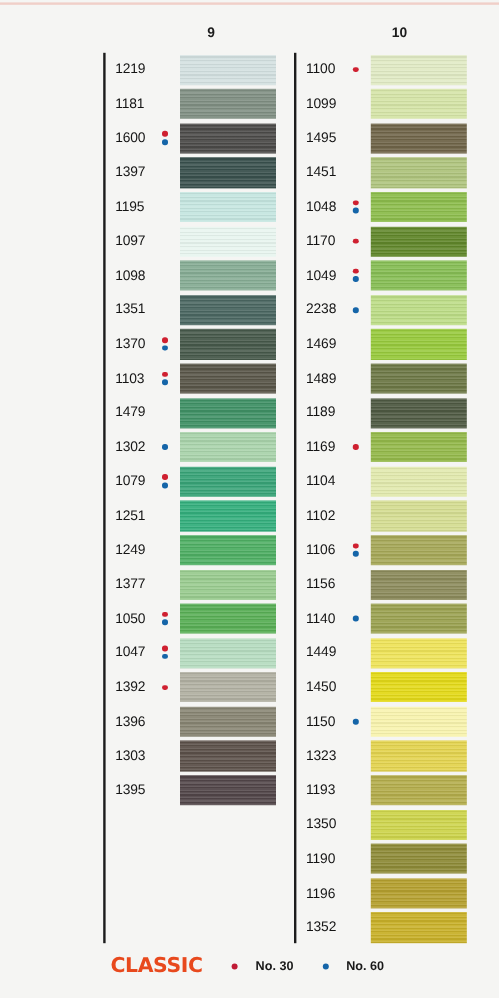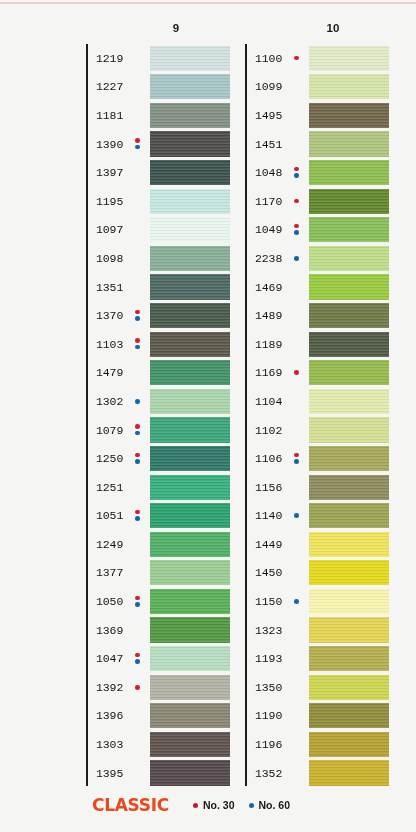--- a/index.html
+++ b/index.html
@@ -60,21 +60,20 @@
     width: 2px;
     height: 742px;
     background: #1c1c1c;
   }
 
   .rows {
     position: absolute;
     left: 0;
     top: 0;
     width: 180px;
-    font-family: Liberation Mono, monospace;
   }
 
   .row {
     position: relative;
     height: 28.6px;
     display: flex;
     align-items: center;
   }
 
   .code {
@@ -152,21 +151,21 @@
     color: #e8491d;
     letter-spacing: -0.3px;
     font-family: "DejaVu Sans", sans-serif;
   }
   .legend {
     position: absolute;
     left: 193px;
     top: 4px;
     display: flex;
     align-items: center;
-    gap: 5px;
+    gap: 15px;
     font-size: 10.5px;
     font-weight: bold;
     color: #181818;
   }
   .legend .ldot {
     width: 5px;
     height: 5px;
     border-radius: 50%;
     display: inline-block;
   }
@@ -186,31 +185,26 @@
 
   <div class="column" id="col-9">
     <div class="col-rule"></div>
     <div class="rows" id="rows-9">
         <div class="row">
           <div class="code">1219</div>
           <div class="dots "></div>
           <div class="swatch" style="background: rgb(211, 224, 224);"></div>
         </div>
         <div class="row">
-          <div class="code">1227</div>
-          <div class="dots "></div>
-          <div class="swatch" style="background: rgb(166, 196, 196);"></div>
-        </div>
-        <div class="row">
           <div class="code">1181</div>
           <div class="dots "></div>
           <div class="swatch" style="background: rgb(127, 142, 130);"></div>
         </div>
         <div class="row">
-          <div class="code">1390</div>
+          <div class="code">1600</div>
           <div class="dots both">
             <span class="dot red"></span>
             <span class="dot blue"></span>
           </div>
           <div class="swatch" style="background: rgb(75, 74, 72);"></div>
         </div>
         <div class="row">
           <div class="code">1397</div>
           <div class="dots "></div>
           <div class="swatch" style="background: rgb(57, 80, 77);"></div>
@@ -265,62 +259,41 @@
         </div>
         <div class="row">
           <div class="code">1079</div>
           <div class="dots both">
             <span class="dot red"></span>
             <span class="dot blue"></span>
           </div>
           <div class="swatch" style="background: rgb(56, 163, 119);"></div>
         </div>
         <div class="row">
-          <div class="code">1250</div>
-          <div class="dots both">
-            <span class="dot red"></span>
-            <span class="dot blue"></span>
-          </div>
-          <div class="swatch" style="background: rgb(45, 117, 101);"></div>
-        </div>
-        <div class="row">
           <div class="code">1251</div>
           <div class="dots "></div>
           <div class="swatch" style="background: rgb(51, 174, 124);"></div>
         </div>
         <div class="row">
-          <div class="code">1051</div>
-          <div class="dots both">
-            <span class="dot red"></span>
-            <span class="dot blue"></span>
-          </div>
-          <div class="swatch" style="background: rgb(39, 160, 106);"></div>
-        </div>
-        <div class="row">
           <div class="code">1249</div>
           <div class="dots "></div>
           <div class="swatch" style="background: rgb(78, 174, 99);"></div>
         </div>
         <div class="row">
           <div class="code">1377</div>
           <div class="dots "></div>
           <div class="swatch" style="background: rgb(153, 203, 143);"></div>
         </div>
         <div class="row">
           <div class="code">1050</div>
           <div class="dots both">
             <span class="dot red"></span>
             <span class="dot blue"></span>
           </div>
           <div class="swatch" style="background: rgb(88, 174, 85);"></div>
-        </div>
-        <div class="row">
-          <div class="code">1369</div>
-          <div class="dots "></div>
-          <div class="swatch" style="background: rgb(79, 151, 64);"></div>
         </div>
         <div class="row">
           <div class="code">1047</div>
           <div class="dots both">
             <span class="dot red"></span>
             <span class="dot blue"></span>
           </div>
           <div class="swatch" style="background: rgb(182, 220, 192);"></div>
         </div>
         <div class="row">

